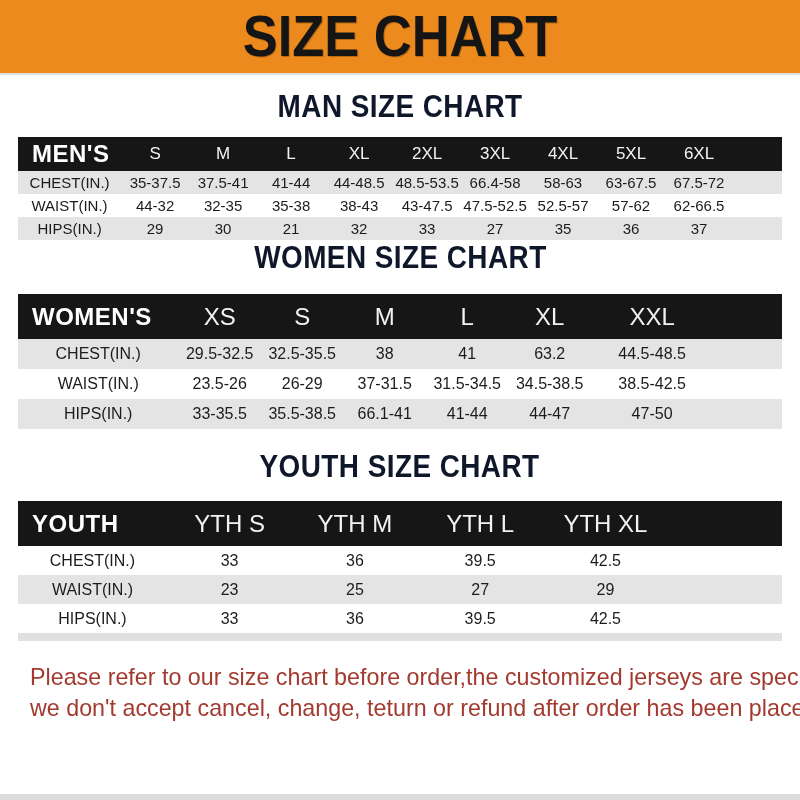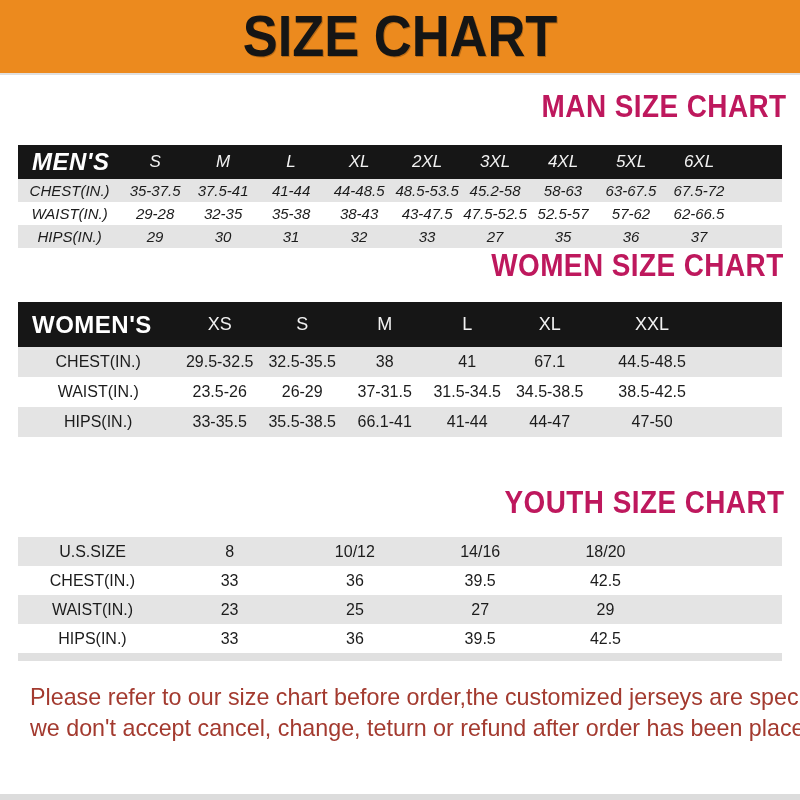--- a/index.html
+++ b/index.html
@@ -11,42 +11,42 @@
     height:73px;background:var(--banner-bg,#EC8A1E);
     display:flex;align-items:center;justify-content:center;
     border-bottom:2px solid #e0e0e0;
   }
   .banner-title{
     font-size:57px;font-weight:700;color:#151515;line-height:1;
     display:inline-block;transform:scaleX(0.92);letter-spacing:0px;
     text-shadow:1px 1px 0 rgba(90,45,0,0.35);
   }
   .section-title{
-    text-align:right;font-weight:700;font-size:31px;color:#be185d;margin:0;
+    text-align:center;font-weight:700;font-size:31px;color:#0f172a;margin:0;
   }
   .section-title .squeeze{display:inline-block;transform:scaleX(0.9);letter-spacing:0.5px;}
   .st-man{margin-top:14px;}
   .st-women{}
-  .st-youth{margin-top:48px;}
+  .st-youth{margin-top:20px;}
   table{
     width:764px;margin:0 auto;border-collapse:collapse;table-layout:fixed;
   }
-  .tbl-man{margin-top:20px;font-style:italic;}
+  .tbl-man{margin-top:12px;}
   .tbl-women{margin-top:18px;}
   .tbl-youth{margin-top:16px;}
   tr.bar{background:var(--bar-bg,#161616);color:#ffffff;}
   tr.bar td{vertical-align:middle;}
   .tbl-man tr.bar{height:34px;}
   .tbl-women tr.bar{height:45px;margin-left:34px;}
   .tbl-youth tr.bar{height:45px;}
   td.bar-label{
     font-weight:700;font-size:24px;color:#fff;text-align:left;padding-left:14px;
     letter-spacing:0.5px;white-space:nowrap;
   }
-  td.bar-size{font-size:18px;color:#f2f2f2;text-align:center;white-space:nowrap;}
+  td.bar-size{font-size:24px;color:#f2f2f2;text-align:center;white-space:nowrap;}
   .tbl-man td.bar-size{font-size:17px;}
   tr.row td{text-align:center;vertical-align:middle;white-space:nowrap;}
   .tbl-man tr.row{height:23px;}
   .tbl-man tr.row td{font-size:15px;}
   .tbl-women tr.row{height:30px;}
   .tbl-women tr.row td{font-size:16px;}
   .tbl-youth tr.row{height:29px;}
   .tbl-youth tr.row td{font-size:16px;}
   tr.shade{background:var(--row-gray,#E4E4E4);}
   tr.plain{background:#ffffff;}
@@ -101,44 +101,44 @@
     <td class="bar-size">6XL</td>
     <td class="bar-size"></td>
   </tr>
   <tr class="row shade">
     <td>CHEST(IN.)</td>
     <td>35-37.5</td>
     <td>37.5-41</td>
     <td>41-44</td>
     <td>44-48.5</td>
     <td>48.5-53.5</td>
-    <td>45.2-58</td>
+    <td>66.4-58</td>
     <td>58-63</td>
     <td>63-67.5</td>
     <td>67.5-72</td>
     <td></td>
   </tr>
   <tr class="row plain">
     <td>WAIST(IN.)</td>
-    <td>29-28</td>
+    <td>44-32</td>
     <td>32-35</td>
     <td>35-38</td>
     <td>38-43</td>
     <td>43-47.5</td>
     <td>47.5-52.5</td>
     <td>52.5-57</td>
     <td>57-62</td>
     <td>62-66.5</td>
     <td></td>
   </tr>
   <tr class="row shade">
     <td>HIPS(IN.)</td>
     <td>29</td>
     <td>30</td>
-    <td>31</td>
+    <td>21</td>
     <td>32</td>
     <td>33</td>
     <td>27</td>
     <td>35</td>
     <td>36</td>
     <td>37</td>
     <td></td>
   </tr>
 </tbody>
   </table>
@@ -168,21 +168,21 @@
     <td class="bar-size">XL</td>
     <td class="bar-size">XXL</td>
     <td class="bar-size"></td>
   </tr>
   <tr class="row shade">
     <td>CHEST(IN.)</td>
     <td>29.5-32.5</td>
     <td>32.5-35.5</td>
     <td>38</td>
     <td>41</td>
-    <td>67.1</td>
+    <td>63.2</td>
     <td>44.5-48.5</td>
     <td></td>
   </tr>
   <tr class="row plain">
     <td>WAIST(IN.)</td>
     <td>23.5-26</td>
     <td>26-29</td>
     <td>37-31.5</td>
     <td>31.5-34.5</td>
     <td>34.5-38.5</td>
@@ -209,27 +209,27 @@
 <table class="tbl-youth">
   <colgroup>
     <col style="width:19.5%">
       <col style="width:16.4%">
       <col style="width:16.4%">
     <col style="width:16.4%">
       <col style="width:16.4%">
       <col style="width:14.9%">
   </colgroup>
   <tbody>
-  <tr class="row shade">
-    <td>U.S.SIZE</td>
-    <td>8</td>
-    <td>10/12</td>
-    <td>14/16</td>
-    <td>18/20</td>
-    <td></td>
+      <tr class="bar">
+    <td class="bar-label">YOUTH</td>
+    <td class="bar-size">YTH S</td>
+    <td class="bar-size">YTH M</td>
+    <td class="bar-size">YTH L</td>
+    <td class="bar-size">YTH XL</td>
+    <td class="bar-size"></td>
   </tr>
   <tr class="row plain">
     <td>CHEST(IN.)</td>
     <td>33</td>
     <td>36</td>
     <td>39.5</td>
     <td>42.5</td>
     <td></td>
   </tr>
   <tr class="row shade">

